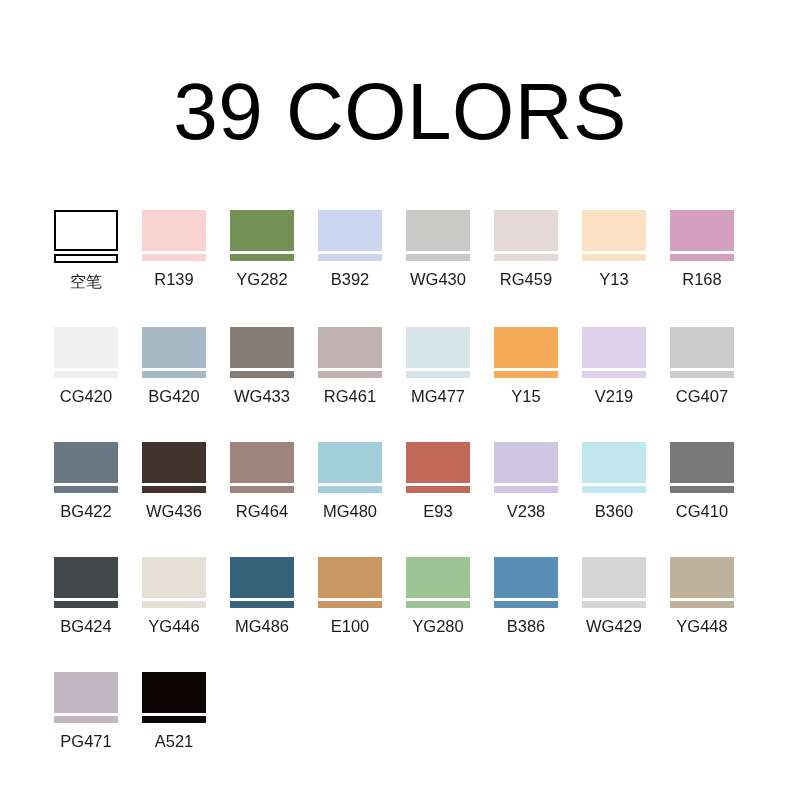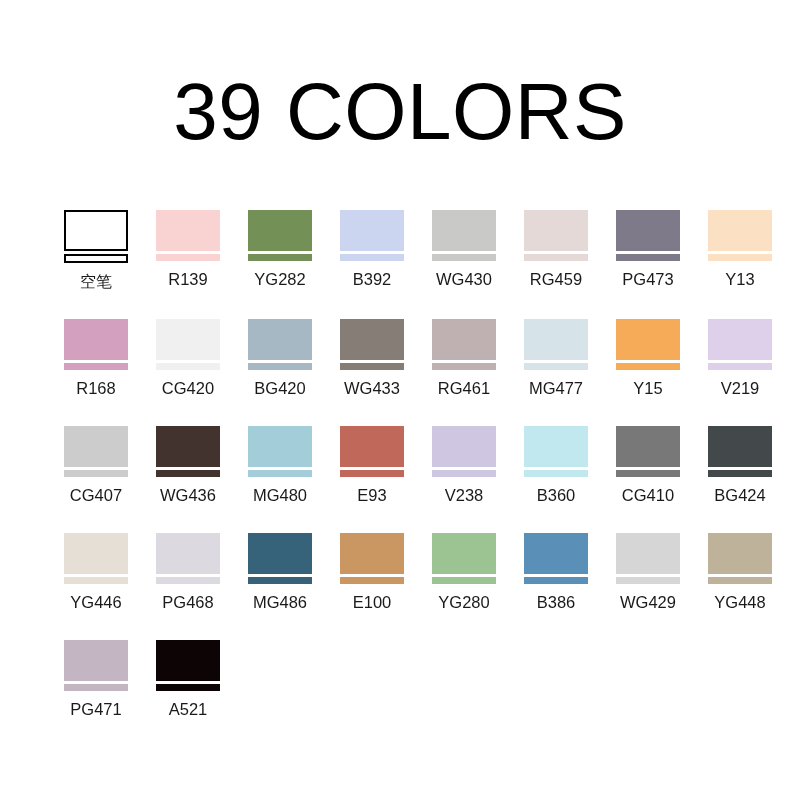--- a/index.html
+++ b/index.html
@@ -29,28 +29,27 @@
     text-align: center;
     font-size: 80px;
     line-height: 80px;
     font-weight: 400;
     letter-spacing: 0.5px;
     color: #000000;
     white-space: nowrap;
   }
   #grid {
     position: absolute;
-    left: 64px;
+    left: 54px;
     top: 210px;
     width: 684px;
     display: grid;
     grid-template-columns: repeat(8, 64px);
     column-gap: 24px;
     row-gap: 36px;
-    gap: 28px;
   }
   .cell {
     width: 64px;
     display: flex;
     flex-direction: column;
     align-items: center;
   }
   .chip {
     width: 64px;
   }
@@ -141,28 +140,20 @@
       <div class="cell">
         <div class="chip">
           <div class="chip-main" style="background: rgb(229, 217, 216);"></div>
           <div class="chip-gap"></div>
           <div class="chip-strip" style="background: rgb(229, 217, 216);"></div>
         </div>
         <div class="label">RG459</div>
       </div>
       <div class="cell">
         <div class="chip">
-          <div class="chip-main" style="background: rgb(126, 122, 137);"></div>
-          <div class="chip-gap"></div>
-          <div class="chip-strip" style="background: rgb(126, 122, 137);"></div>
-        </div>
-        <div class="label">PG473</div>
-      </div>
-      <div class="cell">
-        <div class="chip">
           <div class="chip-main" style="background: rgb(252, 224, 196);"></div>
           <div class="chip-gap"></div>
           <div class="chip-strip" style="background: rgb(252, 224, 196);"></div>
         </div>
         <div class="label">Y13</div>
       </div>
       <div class="cell">
         <div class="chip">
           <div class="chip-main" style="background: rgb(211, 160, 192);"></div>
           <div class="chip-gap"></div>
@@ -229,28 +220,44 @@
       <div class="cell">
         <div class="chip">
           <div class="chip-main" style="background: rgb(204, 204, 204);"></div>
           <div class="chip-gap"></div>
           <div class="chip-strip" style="background: rgb(204, 204, 204);"></div>
         </div>
         <div class="label">CG407</div>
       </div>
       <div class="cell">
         <div class="chip">
+          <div class="chip-main" style="background: rgb(107, 119, 130);"></div>
+          <div class="chip-gap"></div>
+          <div class="chip-strip" style="background: rgb(107, 119, 130);"></div>
+        </div>
+        <div class="label">BG422</div>
+      </div>
+      <div class="cell">
+        <div class="chip">
           <div class="chip-main" style="background: rgb(66, 51, 47);"></div>
           <div class="chip-gap"></div>
           <div class="chip-strip" style="background: rgb(66, 51, 47);"></div>
         </div>
         <div class="label">WG436</div>
       </div>
       <div class="cell">
         <div class="chip">
+          <div class="chip-main" style="background: rgb(158, 132, 127);"></div>
+          <div class="chip-gap"></div>
+          <div class="chip-strip" style="background: rgb(158, 132, 127);"></div>
+        </div>
+        <div class="label">RG464</div>
+      </div>
+      <div class="cell">
+        <div class="chip">
           <div class="chip-main" style="background: rgb(163, 205, 217);"></div>
           <div class="chip-gap"></div>
           <div class="chip-strip" style="background: rgb(163, 205, 217);"></div>
         </div>
         <div class="label">MG480</div>
       </div>
       <div class="cell">
         <div class="chip">
           <div class="chip-main" style="background: rgb(192, 104, 90);"></div>
           <div class="chip-gap"></div>
@@ -293,28 +300,20 @@
       <div class="cell">
         <div class="chip">
           <div class="chip-main" style="background: rgb(229, 223, 214);"></div>
           <div class="chip-gap"></div>
           <div class="chip-strip" style="background: rgb(229, 223, 214);"></div>
         </div>
         <div class="label">YG446</div>
       </div>
       <div class="cell">
         <div class="chip">
-          <div class="chip-main" style="background: rgb(221, 217, 225);"></div>
-          <div class="chip-gap"></div>
-          <div class="chip-strip" style="background: rgb(221, 217, 225);"></div>
-        </div>
-        <div class="label">PG468</div>
-      </div>
-      <div class="cell">
-        <div class="chip">
           <div class="chip-main" style="background: rgb(54, 99, 121);"></div>
           <div class="chip-gap"></div>
           <div class="chip-strip" style="background: rgb(54, 99, 121);"></div>
         </div>
         <div class="label">MG486</div>
       </div>
       <div class="cell">
         <div class="chip">
           <div class="chip-main" style="background: rgb(202, 151, 99);"></div>
           <div class="chip-gap"></div>

